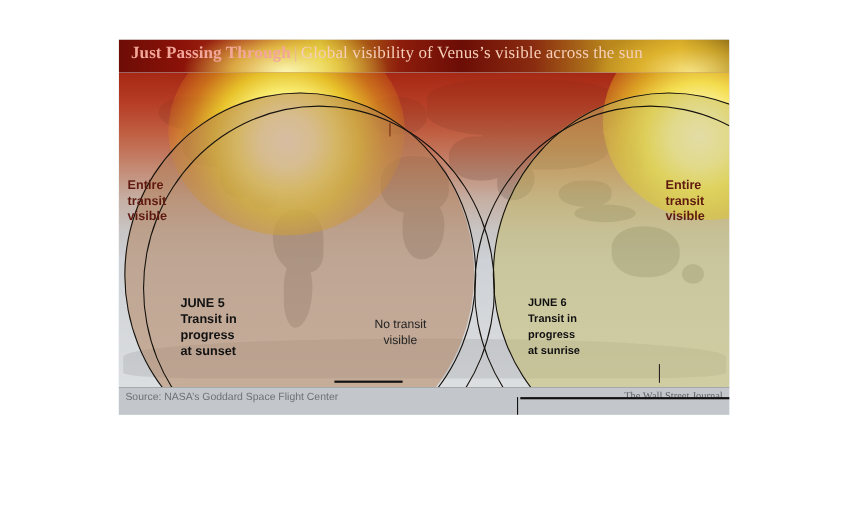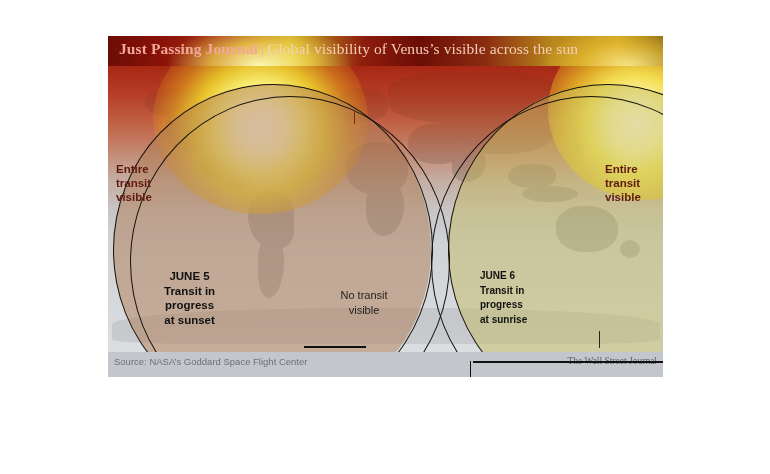--- a/index.html
+++ b/index.html
@@ -67,42 +67,42 @@
 
   
   #tick{position:absolute;left:491px;top:265px;width:1.4px;height:17px;background:#2a2520;}
   #tick2{position:absolute;left:246px;top:46px;width:1.3px;height:12px;background:#7a2a12;}
 
   
   .lbl{position:absolute;white-space:pre-line;}
   #lblBegin{left:187px;top:36px;color:#8d2b12;font-size:10.5px;font-weight:bold;letter-spacing:.1px;}
   #lblEntireL{left:8px;top:96px;color:#5f1a10;font-size:11.5px;font-weight:bold;line-height:14px;}
   #lblEntireR{left:497px;top:96px;color:#5f1a10;font-size:11.5px;font-weight:bold;line-height:14px;}
-  #lblJun5{left:56px;top:203px;color:#111111;font-size:11.5px;font-weight:bold;line-height:14.5px;text-align:center;}
+  #lblJun5{left:56px;top:203px;color:#111111;font-size:11.5px;font-weight:bold;line-height:14.5px;}
   #lblJun6{left:372px;top:203px;color:#111111;font-size:10px;font-weight:bold;line-height:14.5px;}
   #lblNone{left:214px;top:222px;color:#232323;font-size:11px;line-height:15px;text-align:center;width:84px;}
 
   
   #footer{position:absolute;left:0;top:316px;width:555px;height:25px;background:#c3c6ca;}
   #srcline{position:absolute;left:6px;top:4px;color:#6d7175;font-size:9.5px;}
   #wsj{position:absolute;right:6px;top:4px;color:#5d6165;font-size:9.5px;font-family:"Liberation Serif",serif;}
   .rule{position:absolute;background:#111;}
   #r1{left:0;top:316px;width:555px;height:1.2px;}
   #r2{left:196px;top:310px;width:62px;height:1.6px;}
   #r3{left:365px;top:325px;width:196px;height:1.6px;}
   #r4{left:362px;top:325px;width:1.4px;height:17px;}
 </style>
 </head>
 <body>
 
 <div id="graphic">
 
   <div id="titlebar">
     <div id="titletext">
-      <span class="hd">Just Passing Journal</span><span class="sep">|</span><span class="sub">Global visibility of Venus’s visible across the sun</span>
+      <span class="hd">Just Passing Through</span><span class="sep">|</span><span class="sub">Global visibility of Venus’s visible across the sun</span>
     </div>
   </div>
 
   <div id="stage">
 
     <div>
 
       <div class="land" style="left:36px;top:22px;width:60px;height:30px;border-radius:48% 34% 30% 55%;"></div>
       <div class="land" style="left:58px;top:38px;width:84px;height:48px;border-radius:40% 50% 46% 36%;"></div>
       <div class="land" style="left:92px;top:70px;width:44px;height:44px;border-radius:44% 30% 60% 40%;"></div>

